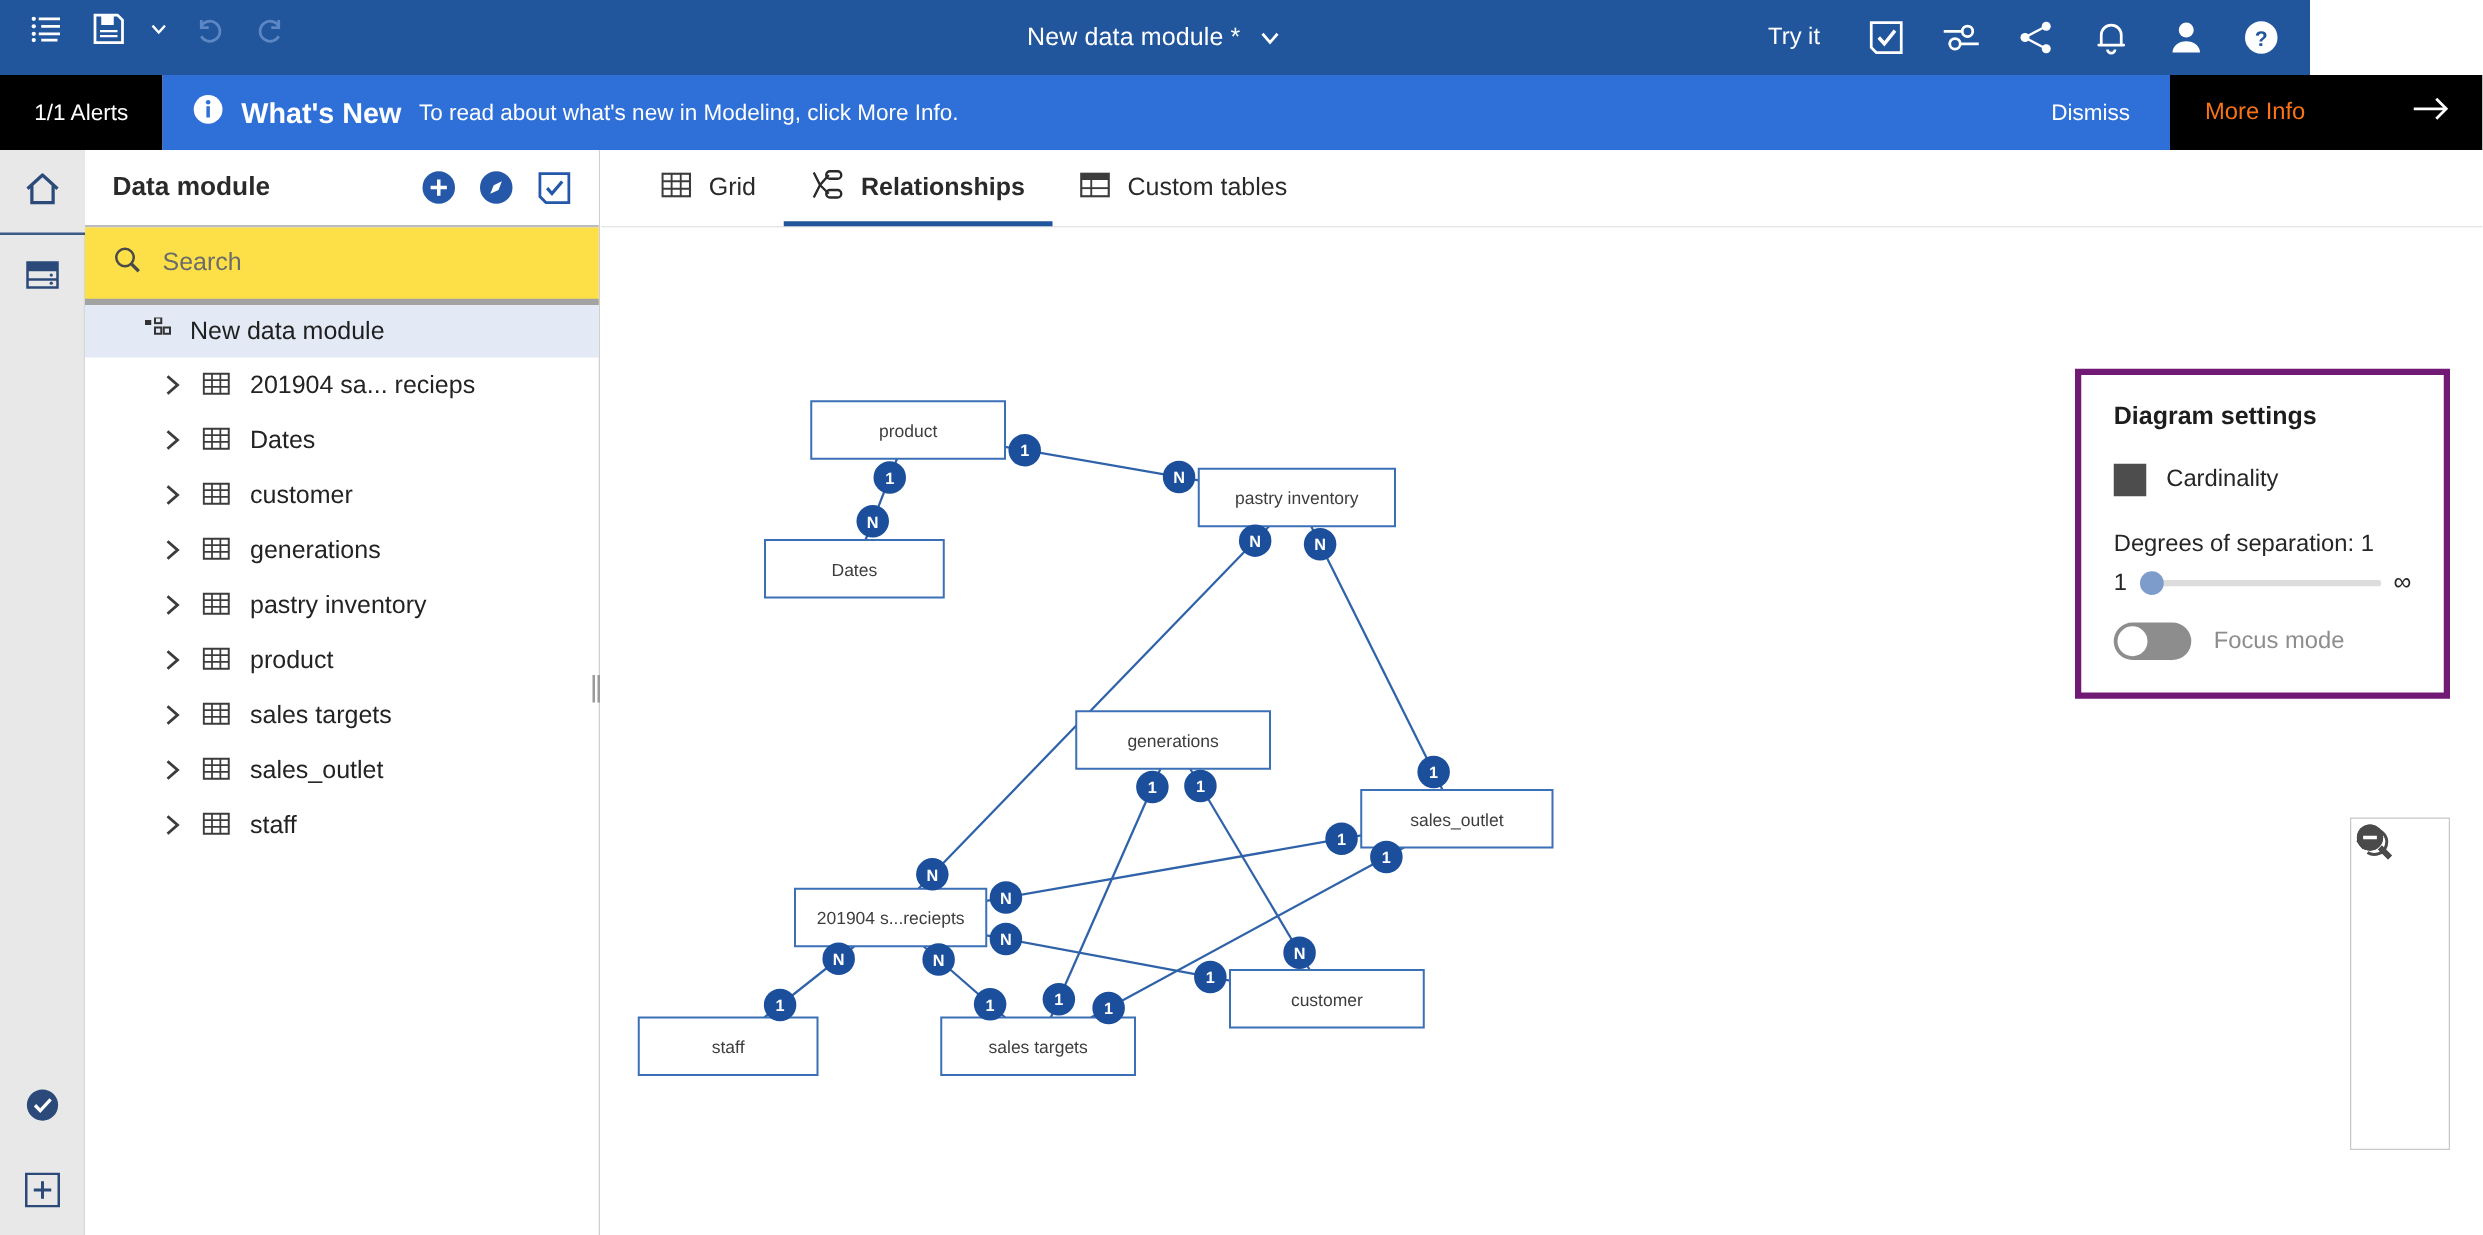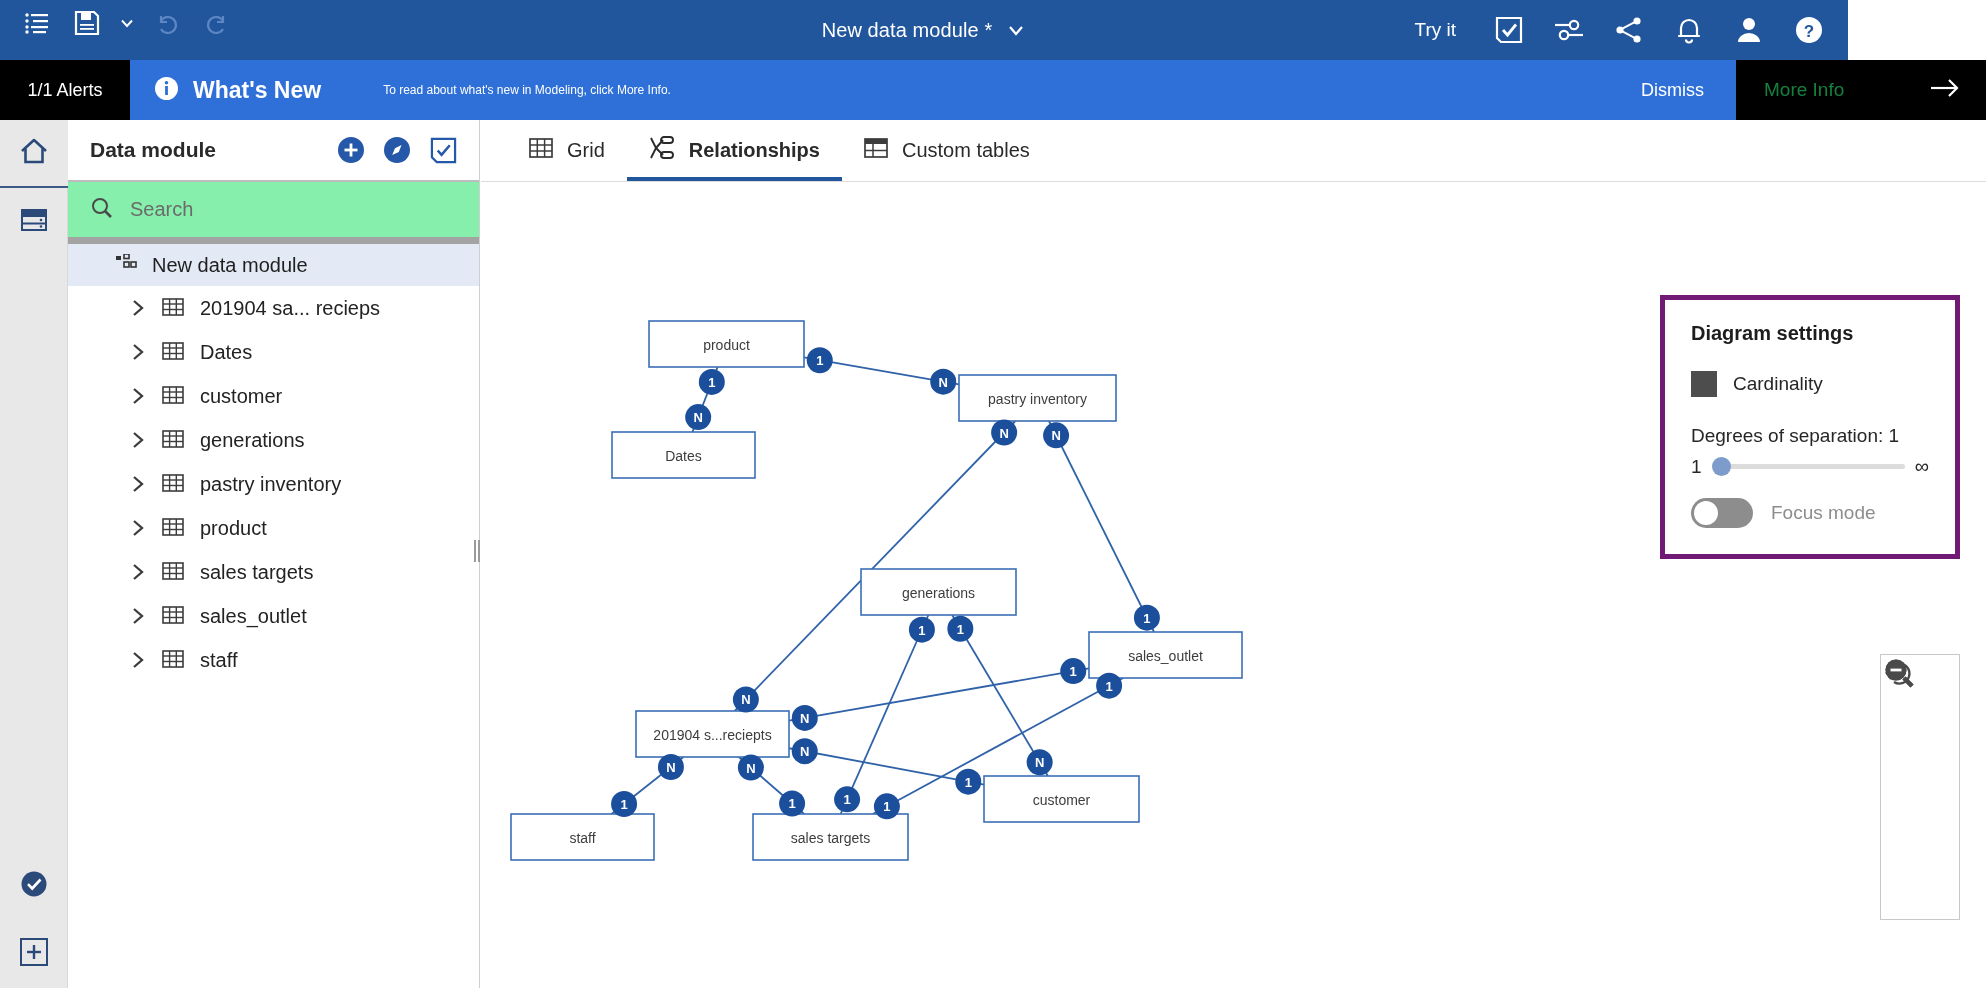--- a/index.html
+++ b/index.html
@@ -49,26 +49,26 @@
   .alerts {
     width: 130px; height: 60px; background: #000000; color: #ffffff;
     display: flex; align-items: center; justify-content: center;
     font-size: 18px; cursor: pointer;
   }
   .whatsnew {
     flex: 1; height: 60px; background: #2f6fd8; display: flex; align-items: center;
     padding-left: 24px; gap: 14px; color: #ffffff;
   }
   .wn-title { font-weight: bold; font-size: 23px; }
-  .wn-text { font-size: 12px; margin-left: 48px; }
+  .wn-text { font-size: 18px; }
   .wn-dismiss {
     margin-left: auto; margin-right: 32px; font-size: 18px; color: #ffffff; cursor: pointer;
   }
   .moreinfo {
-    width: 250px; height: 60px; background: #000000; color: #15803d;
+    width: 250px; height: 60px; background: #000000; color: #f97316;
     display: flex; align-items: center; justify-content: space-between;
     padding: 0 26px 0 28px; font-size: 19px; cursor: pointer;
   }
 
   
   .rail {
     position: absolute; left: 0; top: 120px; width: 68px; height: 868px;
     background: #e8e8e8; border-right: 1px solid #d8d8d8;
   }
   .rail-item {
@@ -85,21 +85,21 @@
   }
   .panel-head {
     height: 62px; display: flex; align-items: center; padding: 0 22px 0 22px;
     border-bottom: 2px solid #bdbdbd; background: #ffffff;
   }
   .panel-title { font-size: 21px; font-weight: bold; color: #2a2a2a; }
   .panel-acts { margin-left: auto; display: flex; align-items: center; gap: 18px; }
   .pa { width: 28px; height: 28px; cursor: pointer; display:flex; align-items:center; justify-content:center;}
   .search-row {
     height: 62px; display: flex; align-items: center; gap: 16px; padding: 0 22px;
-    border-bottom: 7px solid #a3a3a3; background: #86efac; cursor: text;
+    border-bottom: 5px solid #a3a3a3; background: #fde047; cursor: text;
   }
   .search-ph { color: #6b6b6b; font-size: 20px; }
   .tree { padding-top: 0; }
   .tree-root {
     display: flex; align-items: center; gap: 14px; height: 42px;
     padding-left: 48px; background: #e3eaf5; cursor: pointer;
   }
   .tree-root .lbl { font-size: 20px; color: #1f1f1f; }
   .tree-item {
     display: flex; align-items: center; gap: 16px; height: 44px;

